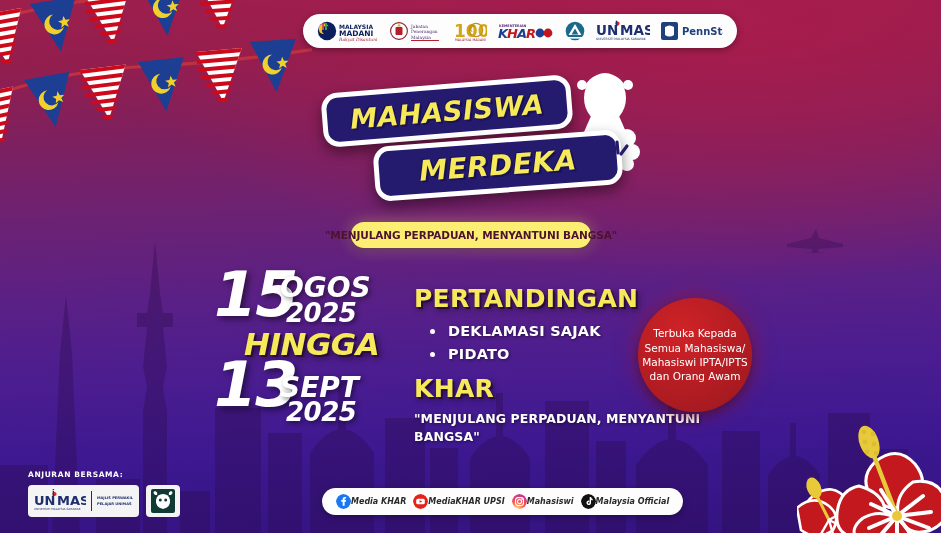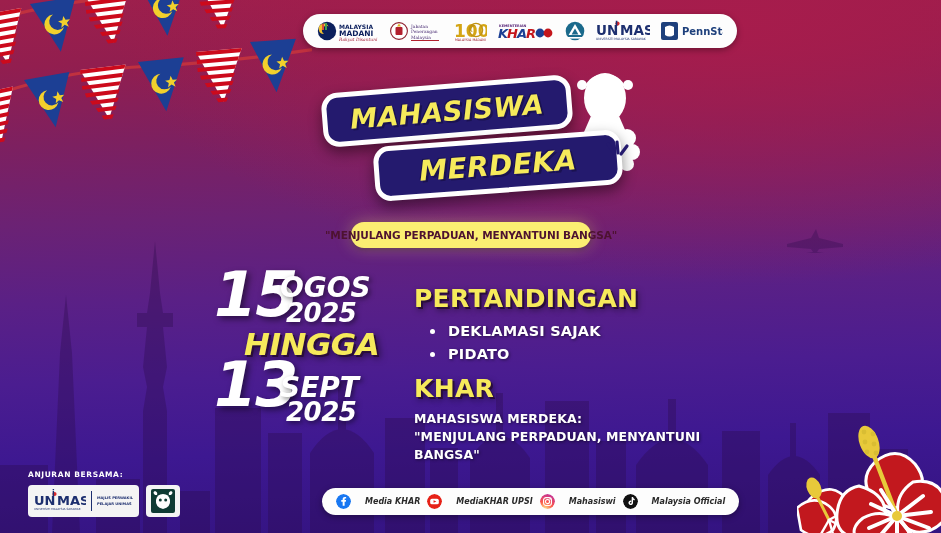--- a/index.html
+++ b/index.html
@@ -182,21 +182,21 @@
   .org-card.sq{ padding:3px; width:34px; justify-content:center; }
 
   
   .social{
     position:absolute; left:322px; top:488px;
     height:27px; padding:0 14px;
     background:#fdfdfd; border-radius:14px;
     display:flex; align-items:center; gap:7px;
     box-shadow:0 2px 6px rgba(0,0,0,.35);
   }
-  .soc-item{ display:flex; align-items:center; gap:14px; }
+  .soc-item{ display:flex; align-items:center; gap:0; }
   .soc-item span{
     font-family:"DejaVu Sans", sans-serif;
     font-size:8px; font-weight:bold; font-style:italic;
     color:#2a2a2a; white-space:nowrap;
   }
   .soc-ico{ width:15px; height:15px; border-radius:50%; display:block; }
 </style>
 </head>
 <body>
 
@@ -413,25 +413,27 @@
   </div>
 
   <div class="prog">
     <div class="head-y">PERTANDINGAN</div>
     <ul class="bullets">
       <li>DEKLAMASI SAJAK</li>
       <li>PIDATO</li>
     </ul>
     <div class="head-y forum-head">KHAR</div>
     <div class="forum-sub">
-      <div>MAHASISWA MERDEKA:</div>
       <div>"MENJULANG PERPADUAN, MENYANTUNI BANGSA"</div>
     </div>
   </div>
 
+  <div class="badge">
+    <p>Terbuka Kepada Semua Mahasiswa/ Mahasiswi IPTA/IPTS dan Orang Awam</p>
+  </div>
 
   <svg class="hibiscus" viewBox="0 0 150 115">
     <g>
       <g fill="#c2181e" stroke="#ffffff" stroke-width="2.6">
         <path d="M12 112 q-14 -26 4 -40 q20 -15 34 4 q10 16 -4 36z"></path>
         <path d="M0 84 q16 -14 32 -2 q12 10 4 24 q-16 12 -32 0z"></path>
       </g>
       <g stroke="#e8c93a" stroke-width="3" stroke-linecap="round">
         <line x1="32" y1="96" x2="18" y2="68"></line>
       </g>

